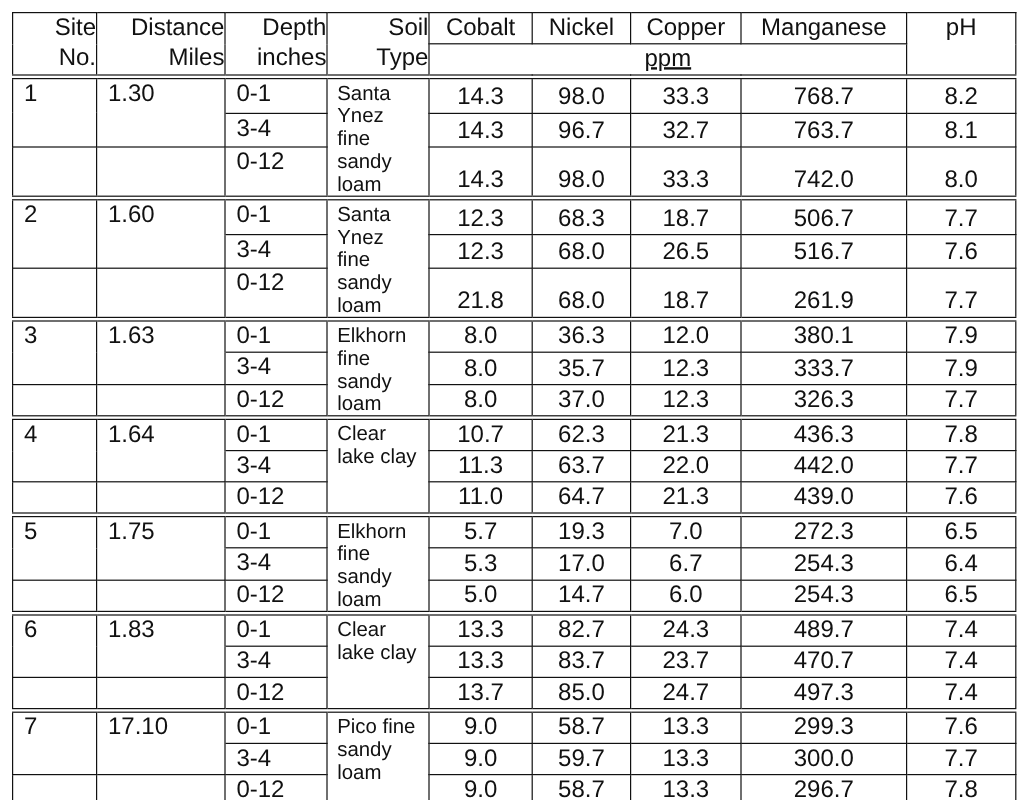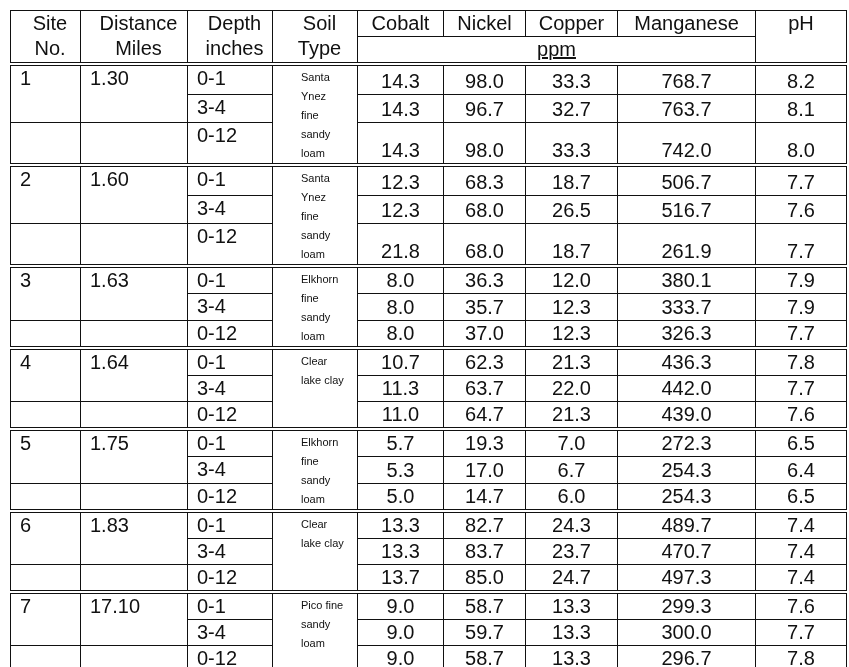--- a/index.html
+++ b/index.html
@@ -1,26 +1,26 @@
 <!DOCTYPE html>
 <html><head>
 <meta charset="utf-8">
 <style>
   html, body { margin:0; padding:0; background:#ffffff; }
   body { width:849px; height:667px; position:relative; overflow:hidden;
          font-family:"Liberation Sans", sans-serif; color:#111; }
   #tbl { position:absolute; left:10px; top:10px; width:836px; }
   table { border-collapse:collapse; table-layout:fixed; width:836px; }
   td, th { border:1px solid #111; padding:0 0 0 0; font-weight:normal; vertical-align:top; overflow:hidden; }
-  th { font-size:20px; line-height:25px; text-align:center; padding-left:9px; }
-  th.c { padding-left:0; }
+  th { font-size:20px; line-height:25px; text-align:right; padding-left:9px; }
+  th.c { text-align:center; padding-left:0; }
   td { font-size:20px; line-height:24px; }
   td.l { text-align:left; padding-left:9px; }
   td.n { text-align:center; vertical-align:bottom; padding-bottom:1px; }
-  td.soil { font-size:11px; line-height:19px; padding-left:28px; padding-top:2px; }
+  td.soil { font-size:17px; line-height:19px; padding-left:8px; padding-top:2px; }
   tr.blockstart td { border-top:4px double #111; }
   thead tr:last-child th { border-bottom:4px double #111;text-decoration:underline; }
   thead tr:first-child th.rowspan2 { border-bottom:4px double #111; }
   td.noline { border-top:none; }
   td.nobot { border-bottom:none; }
 </style>
 </head>
 <body>
 
 <div id="tbl">

